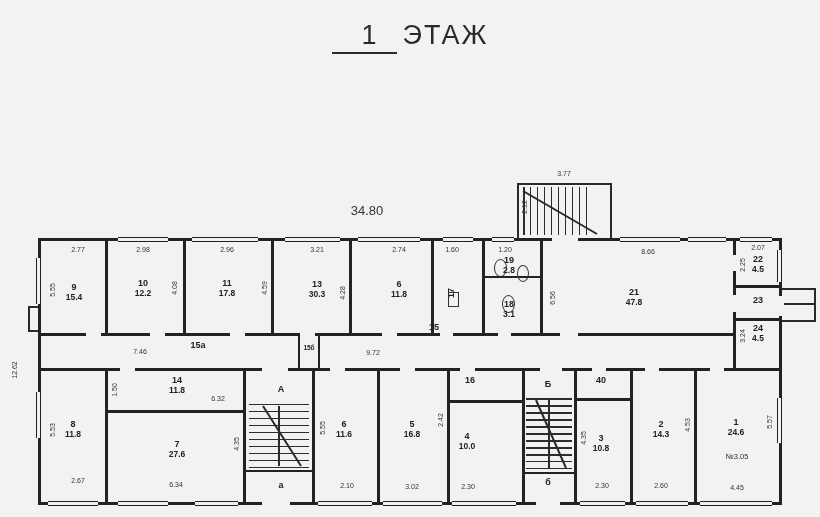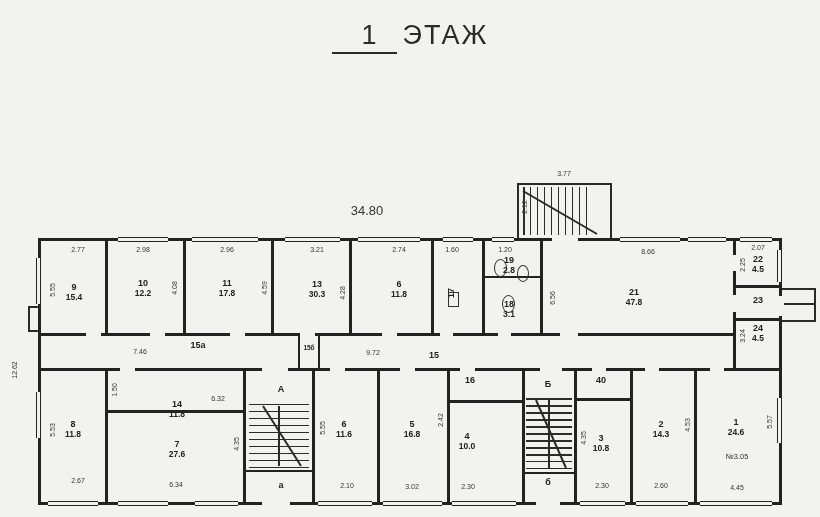--- a/index.html
+++ b/index.html
@@ -210,21 +210,21 @@
       <div class="rn">23</div>
     </div>
   <div class="rl" style="left:758px;top:324px">
       <div class="rn">24</div>
       <div class="ra">4.5</div>
     </div>
   <div class="rl" style="left:73px;top:420px">
       <div class="rn">8</div>
       <div class="ra">11.8</div>
     </div>
-  <div class="rl" style="left:177px;top:400px">
+  <div class="rl" style="left:177px;top:376px">
       <div class="rn">14</div>
       <div class="ra">11.8</div>
     </div>
   <div class="rl" style="left:177px;top:440px">
       <div class="rn">7</div>
       <div class="ra">27.6</div>
     </div>
   <div class="rl" style="left:344px;top:420px">
       <div class="rn">6</div>
       <div class="ra">11.6</div>
@@ -256,21 +256,21 @@
       <div class="ra">24.6</div>
     </div>
   <div class="note" style="left:737px;top:452px">№3.05</div>
 
   <div class="rl" style="left:198px;top:341px">
       <div class="rn">15а</div>
     </div>
   <div class="rl" style="left:309px;top:344px;font-size:6.5px">
       <div style="font-size:6.5px;font-weight:700">15б</div>
     </div>
-  <div class="rl" style="left:434px;top:351px">
+  <div class="rl" style="left:434px;top:323px">
       <div class="rn">15</div>
     </div>
 
   <div class="sw" style="left:281px;top:384px">А</div>
   <div class="sw" style="left:281px;top:480px">а</div>
   <div class="sw" style="left:548px;top:379px">Б</div>
   <div class="sw" style="left:548px;top:477px">б</div>
 
   <div class="dim" style="left:78px;top:246px">2.77</div>
   <div class="dim" style="left:143px;top:246px">2.98</div>

